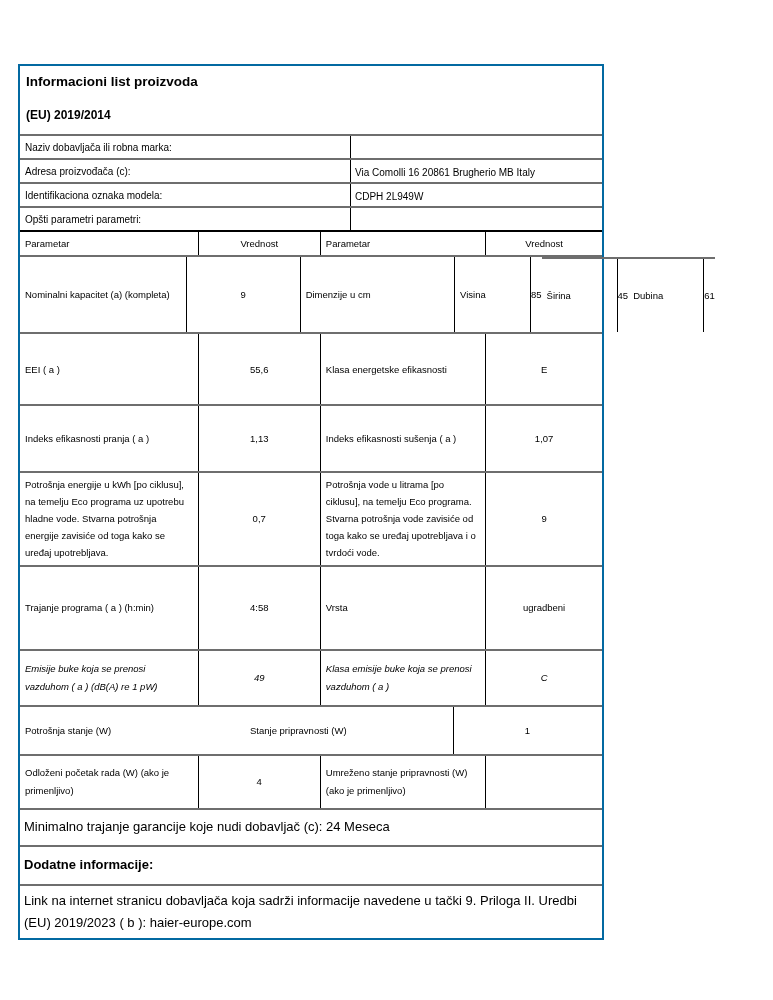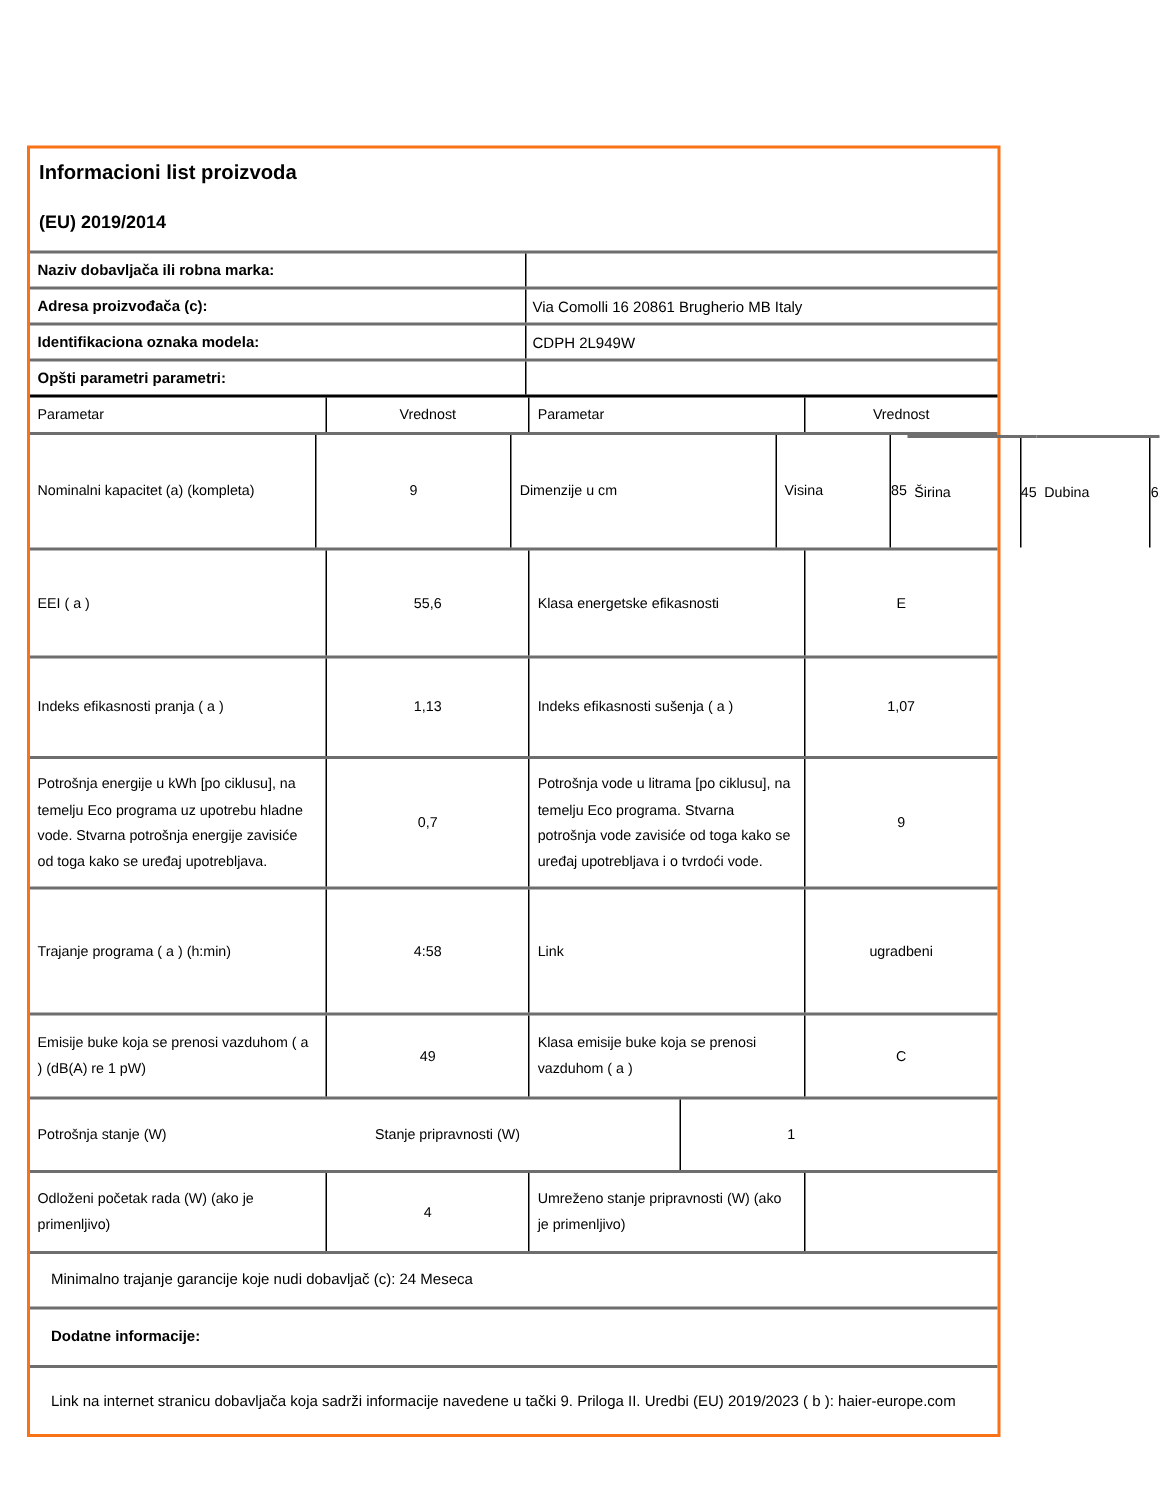--- a/index.html
+++ b/index.html
@@ -4,66 +4,65 @@
 <style>
   html,body { margin:0; padding:0; background:#ffffff; }
   .page {
     position:relative;
     width:773px; height:1000px;
     background:#ffffff;
     font-family:"Liberation Sans", sans-serif;
     color:#000;
   }
   .doc {
-    position:absolute; left:18px; top:64px; width:649px;
+    position:absolute; left:18px; top:64px; width:586px;
     box-sizing:border-box;
-    border:2px solid #f97316;
+    border:2px solid #0369a1;
     background:#fff;
-    margin-top:33px;
   }
 
   
   .title-box { padding:4px 6px 10px 6px; }
   .title-box .t1 { font-weight:bold; font-size:13.5px; margin:4px 0 0 0; }
   .title-box .t2 { font-weight:bold; font-size:12px; margin:19px 0 2px 0; }
 
   
   .info-row { display:flex; border-top:2px solid #6e6e6e; min-height:22px; font-size:10px; }
   .info-label {
     width:331px; box-sizing:border-box;
     border-right:1px solid #000;
-    font-weight:bold;
+    font-weight:normal;
     display:flex; align-items:center;
     padding:2px 5px;
   }
   .info-value { flex:1; display:flex; align-items:center; padding:3px 4px 1px 4px; box-sizing:border-box; }
 
   
   .hdr-row { display:flex; border-top:2px solid #000; min-height:21px; font-size:9.5px; }
   .prow { display:flex; border-top:2px solid #6e6e6e; font-size:9.5px; }
   .cell { box-sizing:border-box; display:flex; align-items:center; line-height:1.8; }
   .c1 { width:225px; padding:3px 6px 3px 5px; }
   .c2 { width:156px; border-left:1px solid #000; border-right:1px solid #000; justify-content:center; text-align:center; padding:3px; }
   .c3 { width:209px; padding:3px 6px 3px 5px; border-right:1px solid #000; }
   .c4 { width:147px; justify-content:center; text-align:center; padding:3px; }
   .nopad { padding:0; align-items:stretch; }
 
   .h75 { min-height:75px; } .h70 { min-height:70px; } .h65 { min-height:65px;justify-content:center; }
-  .h85 { min-height:85px; } .h82 { min-height:82px; } .h54 { min-height:54px; }
+  .h85 { min-height:85px; } .h82 { min-height:82px; } .h54 { min-height:54px;font-style:italic; }
   .h47 { min-height:47px; } .h52 { min-height:52px; }
 
   
   .dim-table { width:100%; display:flex; flex-direction:row; }
   .dim-row { flex:1; display:flex; }
   .dim-row + .dim-row { border-top:2px solid #6e6e6e; }
   .dim-label { width:76px; box-sizing:border-box; border-right:1px solid #000; display:flex; align-items:center; padding-left:5px; }
   .dim-value { flex:1; display:flex; align-items:center; justify-content:center; }
 
   
-  .frow { border-top:2px solid #6e6e6e; display:flex; align-items:center; padding:4px 14px; font-size:10px; box-sizing:border-box; line-height:1.7; }
+  .frow { border-top:2px solid #6e6e6e; display:flex; align-items:center; padding:4px 4px; font-size:13px; box-sizing:border-box; line-height:1.7; }
   .f-warranty { min-height:37px; }
   .f-additional { min-height:39px; font-weight:bold; }
   .f-link { min-height:46px; }
 </style>
 </head>
 <body>
 
 <div class="page">
   <div class="doc">
 
@@ -134,21 +133,21 @@
     <div class="prow h85">
       <div class="cell c1">Potrošnja energije u kWh [po ciklusu], na temelju Eco programa uz upotrebu hladne vode. Stvarna potrošnja energije zavisiće od toga kako se uređaj upotrebljava.</div>
       <div class="cell c2">0,7</div>
       <div class="cell c3">Potrošnja vode u litrama [po ciklusu], na temelju Eco programa. Stvarna potrošnja vode zavisiće od toga kako se uređaj upotrebljava i o tvrdoći vode.</div>
       <div class="cell c4">9</div>
     </div>
 
     <div class="prow h82">
       <div class="cell c1">Trajanje programa ( a ) (h:min)</div>
       <div class="cell c2">4:58</div>
-      <div class="cell c3">Link</div>
+      <div class="cell c3">Vrsta</div>
       <div class="cell c4">ugradbeni</div>
     </div>
 
     <div class="prow h54">
       <div class="cell c1">Emisije buke koja se prenosi vazduhom ( a ) (dB(A) re 1 pW)</div>
       <div class="cell c2">49</div>
       <div class="cell c3">Klasa emisije buke koja se prenosi vazduhom ( a )</div>
       <div class="cell c4">C</div>
     </div>
 

